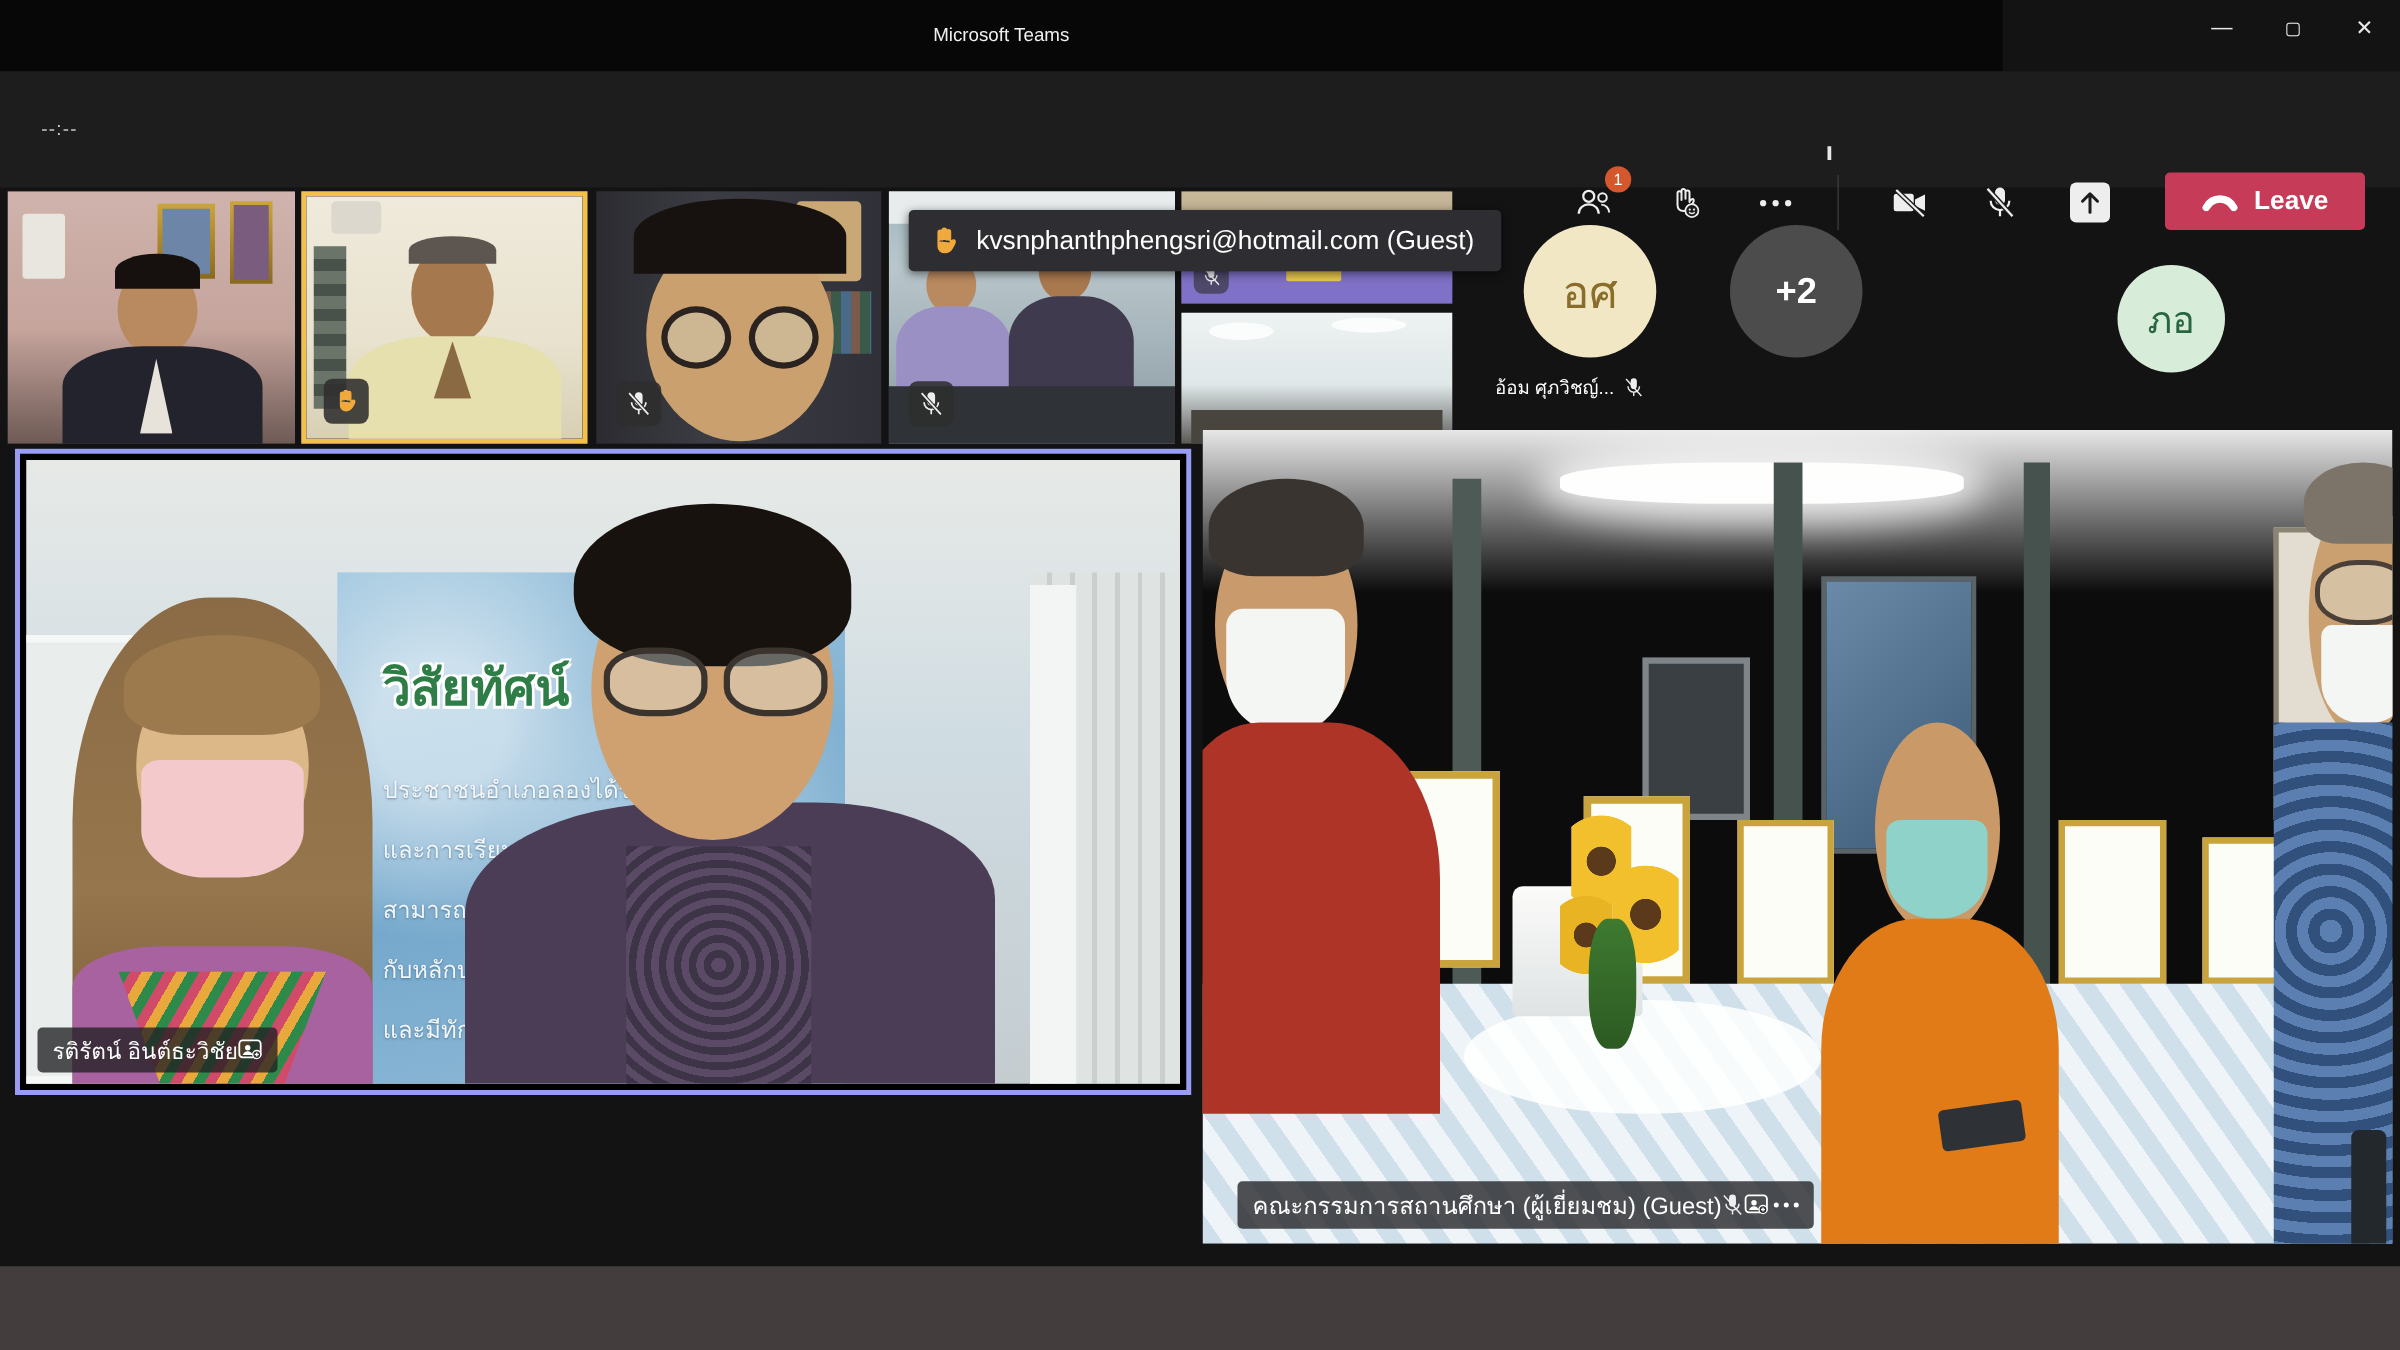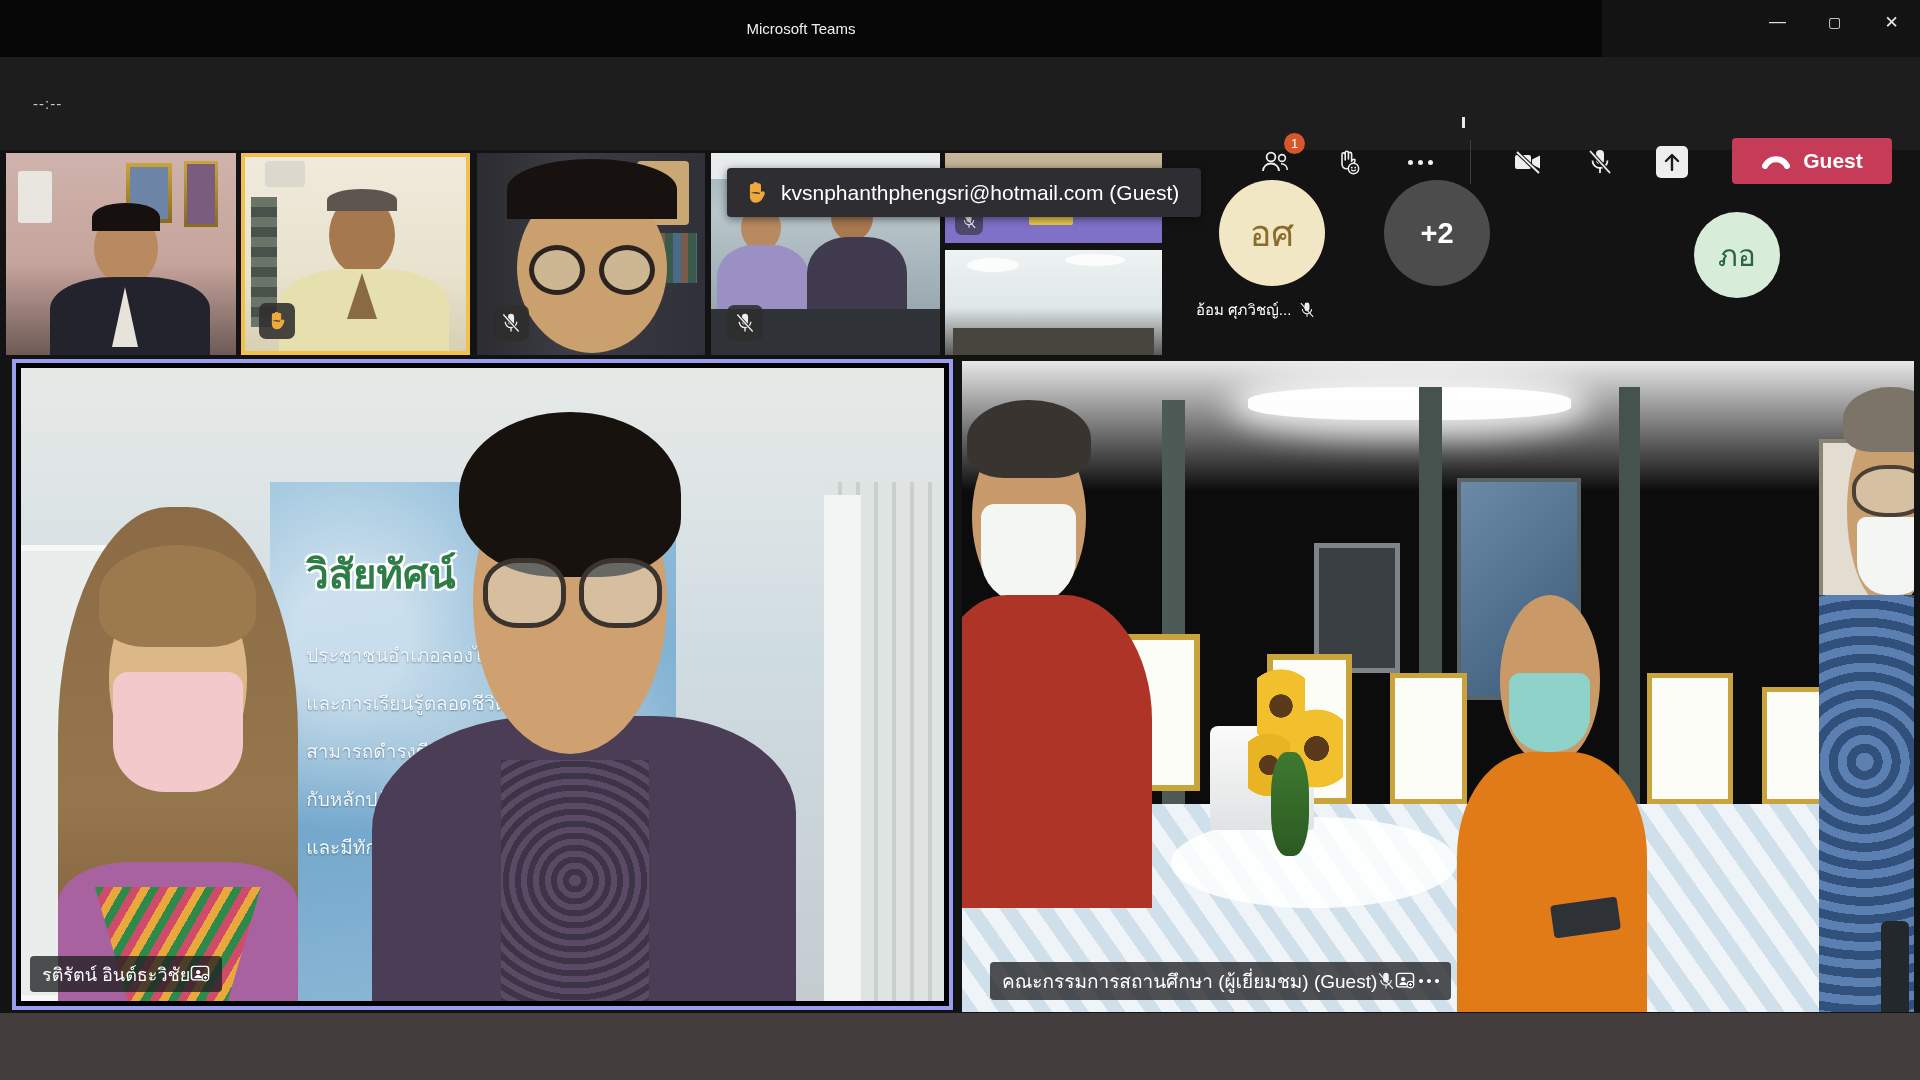--- a/index.html
+++ b/index.html
@@ -22,23 +22,23 @@
   .tile{background:#222;overflow:hidden;}
   .tile .scene{position:absolute;inset:0;}
   .mutebadge{position:absolute;left:16px;bottom:14px;width:36px;height:36px;border-radius:7px;background:rgba(45,45,45,.88);}
   .head{position:absolute;border-radius:50%;}
   .bodyshape{position:absolute;border-radius:40% 40% 0 0;}
   #toast{left:727px;top:168px;height:49px;background:#2e2e32;border-radius:4px;display:flex;align-items:center;gap:12px;padding:0 22px 0 16px;box-shadow:0 2px 8px rgba(0,0,0,.5);}
   #toast span{color:#fff;font-size:21px;white-space:nowrap;}
   .avatar{border-radius:50%;display:flex;align-items:center;justify-content:center;}
   .avname{color:#fff;font-size:15px;display:flex;align-items:center;gap:8px;}
   
-  #big-left{left:12px;top:359px;width:941px;height:651px;border:4px solid #989df2;background:#000;padding:5px;}
+  #big-left{left:12px;top:359px;width:941px;height:517px;border:4px solid #989df2;background:#000;padding:5px;}
   #big-left-video{position:relative;width:100%;height:100%;background:linear-gradient(180deg,#e6e9e6 0%,#dfe5e6 18%,#cfdce2 45%,#c4ccd0 100%);overflow:hidden;}
-  #big-right{left:962px;top:361px;width:952px;height:651px;background:#0c0c0c;overflow:hidden;}
+  #big-right{left:962px;top:344px;width:952px;height:651px;background:#0c0c0c;overflow:hidden;}
   .namelabel{position:absolute;display:flex;align-items:center;background:rgba(32,32,34,.78);border-radius:4px;color:#fff;padding:0 12px;}
   
   #poster{left:27%;top:18%;width:44%;height:82%;background:
      radial-gradient(circle at 20% 30%, rgba(255,255,255,.55) 0 12%, transparent 40%),
      radial-gradient(circle at 70% 60%, rgba(255,255,255,.35) 0 15%, transparent 45%),
      linear-gradient(170deg,#9cc4dd,#74a8cc 60%,#8fb9d6);}
   #poster-head{color:#2e7d46;font-weight:bold;font-size:40px;text-shadow:2px 2px 0 #fff,-2px 2px 0 #fff,2px -2px 0 #fff,-2px -2px 0 #fff;}
   .poster-line{color:#f2f6f8;font-size:19px;text-shadow:0 1px 2px rgba(40,80,110,.6);white-space:nowrap;}
   
   #taskbar{left:0;top:1013px;width:1920px;height:67px;background:#433e3d;}
@@ -122,21 +122,21 @@
           </svg>
       </span>
     </div>
 
     <button class="abs" id="leave-btn">
       <span>
         <svg width="30" height="16" viewBox="0 0 30 16">
             <path d="M4 13 C 9 4, 21 4, 26 13" stroke="#fff" stroke-width="6" fill="none" stroke-linecap="round"></path>
           </svg>
       </span>
-      <span>Guest</span>
+      <span>Leave</span>
     </button>
   </div>
 
   <div class="abs tile" style="left:6px;top:153px;width:230px;height:202px">
     <div class="scene" style="background:linear-gradient(180deg,#cfb3ac 0%,#c5a49c 55%,#6e5a55 100%)">
       <div class="abs" style="left:12px;top:18px;width:34px;height:52px;background:#e9e6df;border-radius:3px"></div>
       <div class="abs" style="left:120px;top:10px;width:46px;height:60px;background:linear-gradient(#caa43c,#8a6a20);padding:4px">
           <div style="width:100%;height:100%;background:#6d86a8"></div>
         </div>
       <div class="abs" style="left:178px;top:8px;width:34px;height:66px;background:linear-gradient(#caa43c,#8a6a20);padding:3px">

